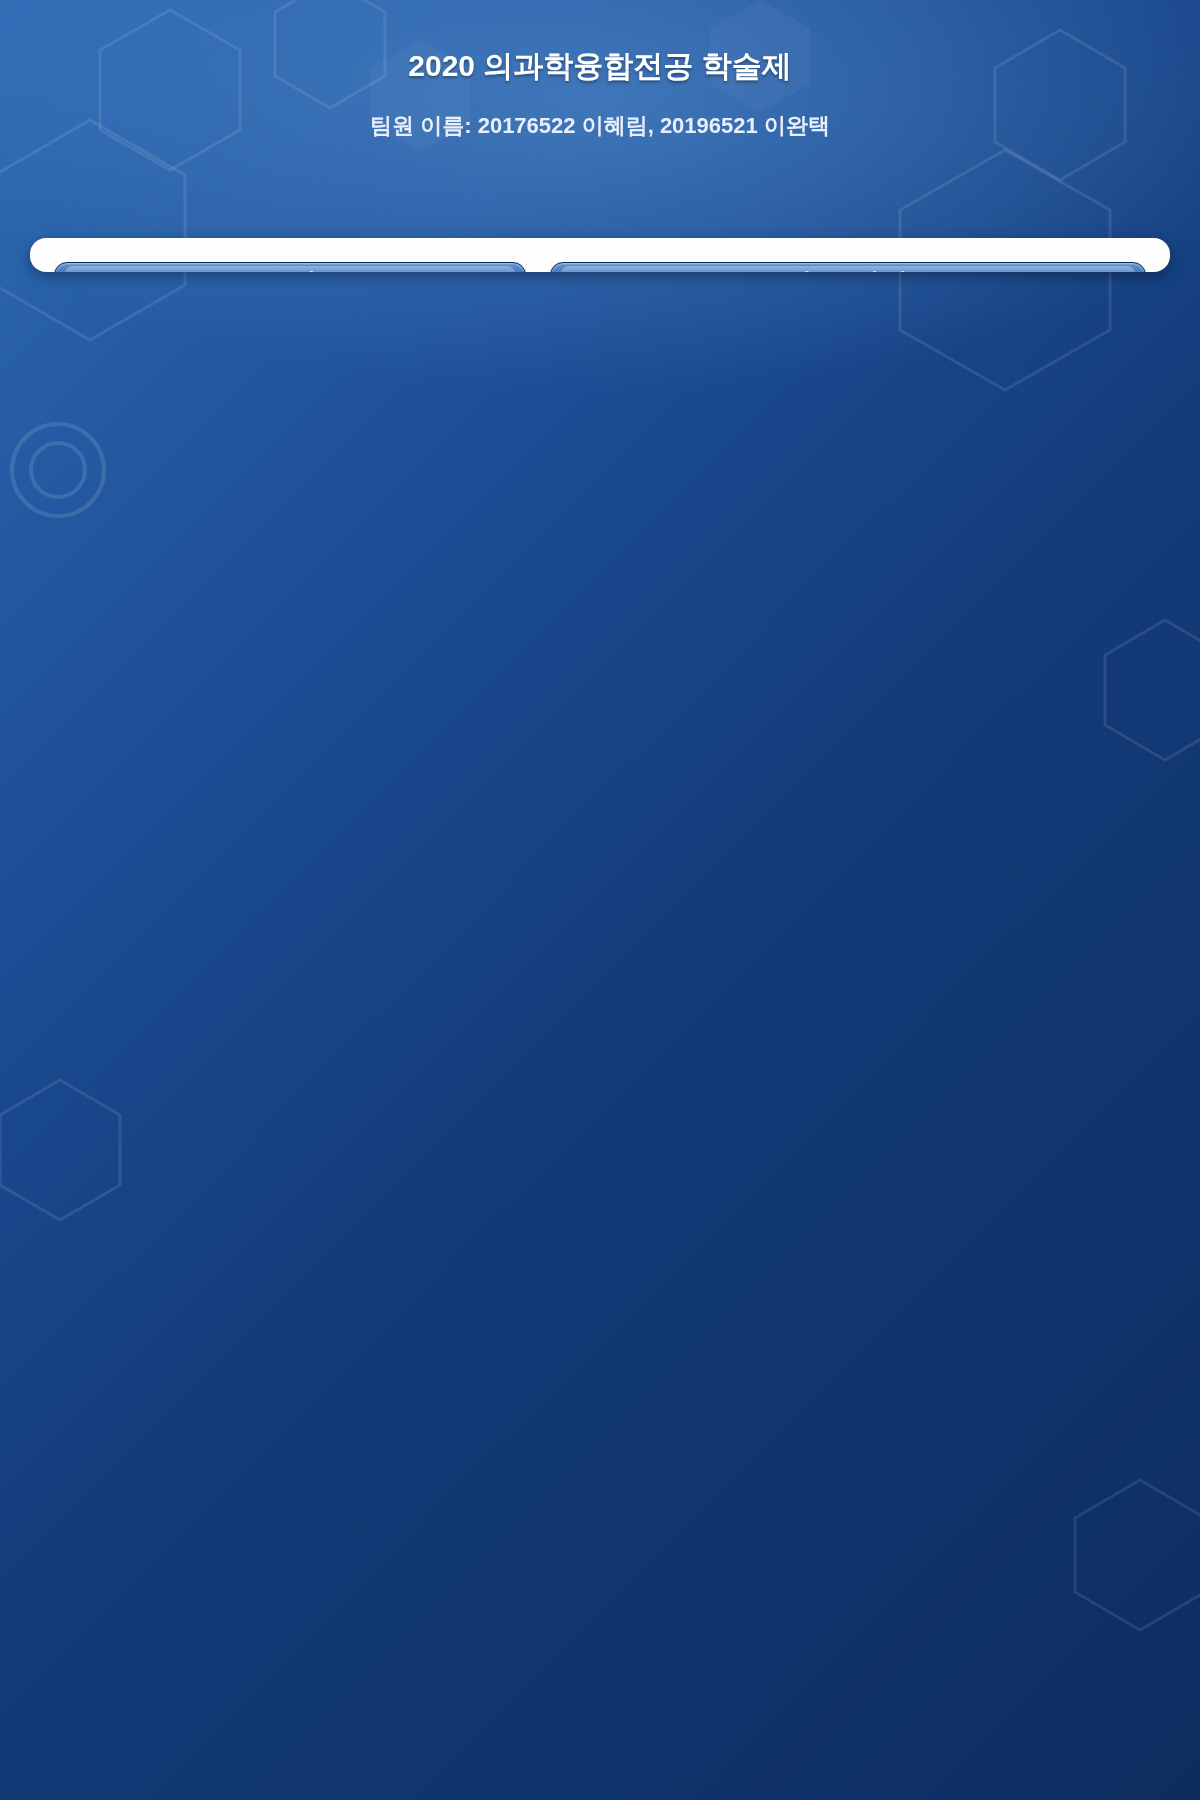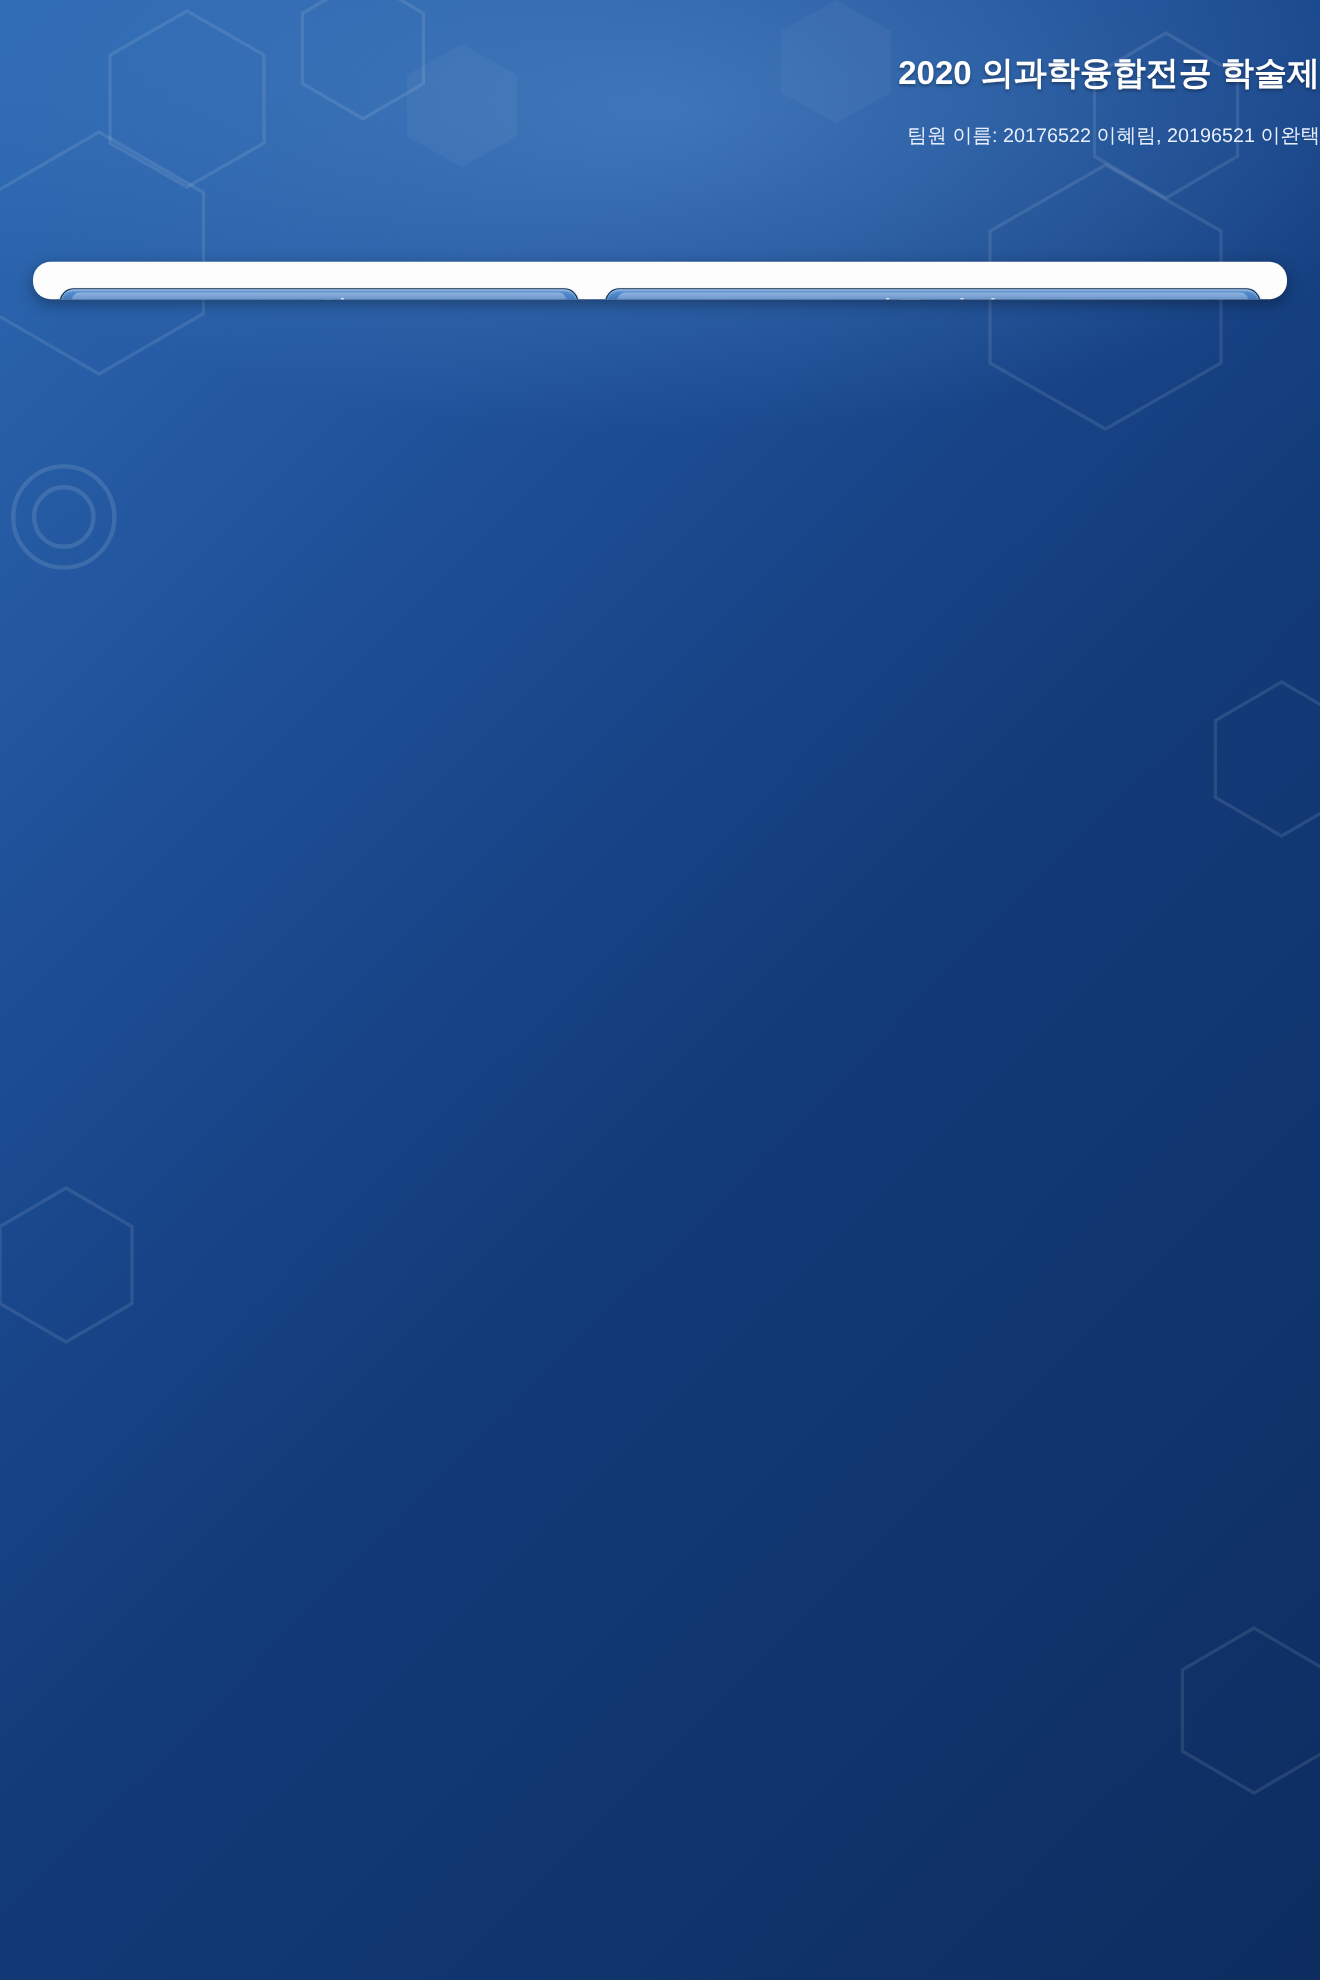--- a/index.html
+++ b/index.html
@@ -8,25 +8,25 @@
     position:relative; overflow:hidden;
     font-family:"Liberation Sans", sans-serif;
     background:
       radial-gradient(1000px 420px at 50% 100px, rgba(94,152,214,.50), rgba(94,152,214,0) 70%),
       linear-gradient(135deg,#2f6bb4 0%, #1d4e96 30%, #133b79 55%, #0d2d60 100%);
   }
   #hexbg { position:absolute; inset:0; z-index:0; }
   .content { position:relative; z-index:1; }
 
   
-  .hdr { text-align:right; color:#fff; padding-top:46px; }
+  .hdr { text-align:center; color:#fff; padding-top:46px; }
   .hdr-sub { font-size:30px; font-weight:bold; text-shadow:0 2px 3px rgba(0,0,0,.35); }
   .hdr-title { font-size:64px; font-weight:bold; letter-spacing:1px; margin-top:8px;
                text-shadow:0 3px 5px rgba(0,0,0,.4); }
-  .hdr-team { font-size:18px; margin-top:24px; color:#e8eefb; }
+  .hdr-team { font-size:22px; margin-top:24px; color:#e8eefb;font-weight:bold; }
 
   
   .panel { position:absolute; left:30px; right:30px; top:238px; bottom:8px;
            background:#fdfdfd; border-radius:16px; box-shadow:0 4px 14px rgba(0,0,0,.35);
            padding:20px 24px 14px; display:flex; gap:24px; overflow:hidden; }
   .col-left  { width:472px; flex:none; }
   .col-right { flex:1; min-width:0; }
 
   
   .sbar { position:relative; height:42px; border-radius:13px; margin:4px 0 10px;

